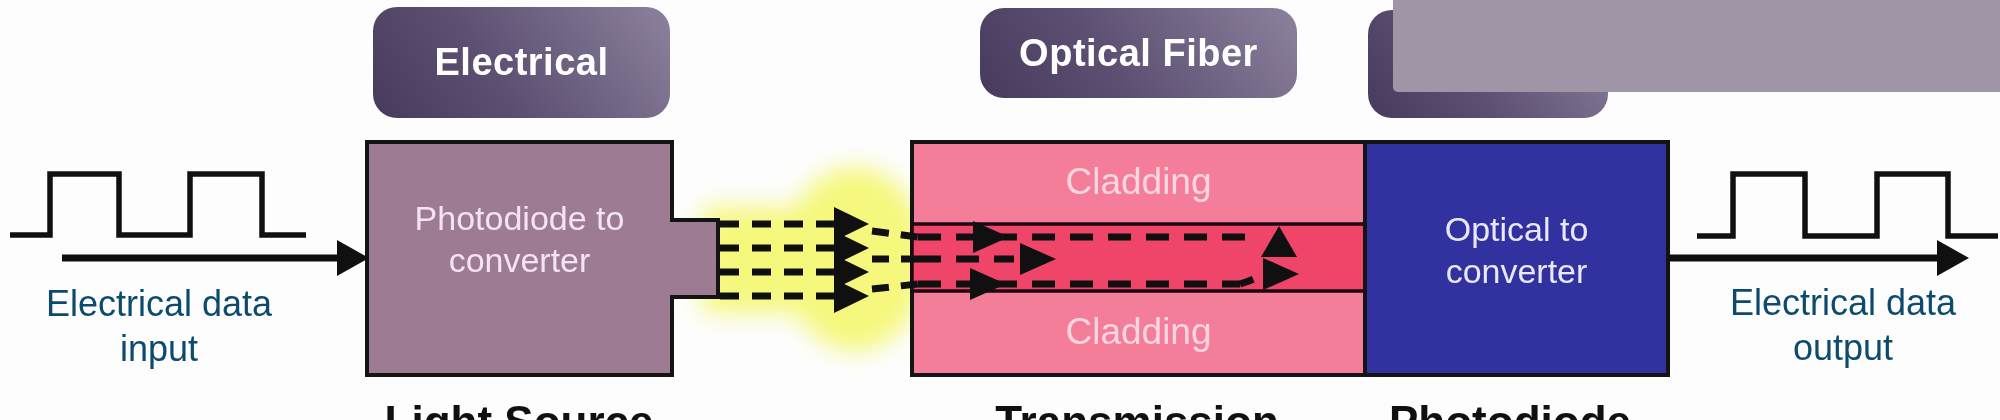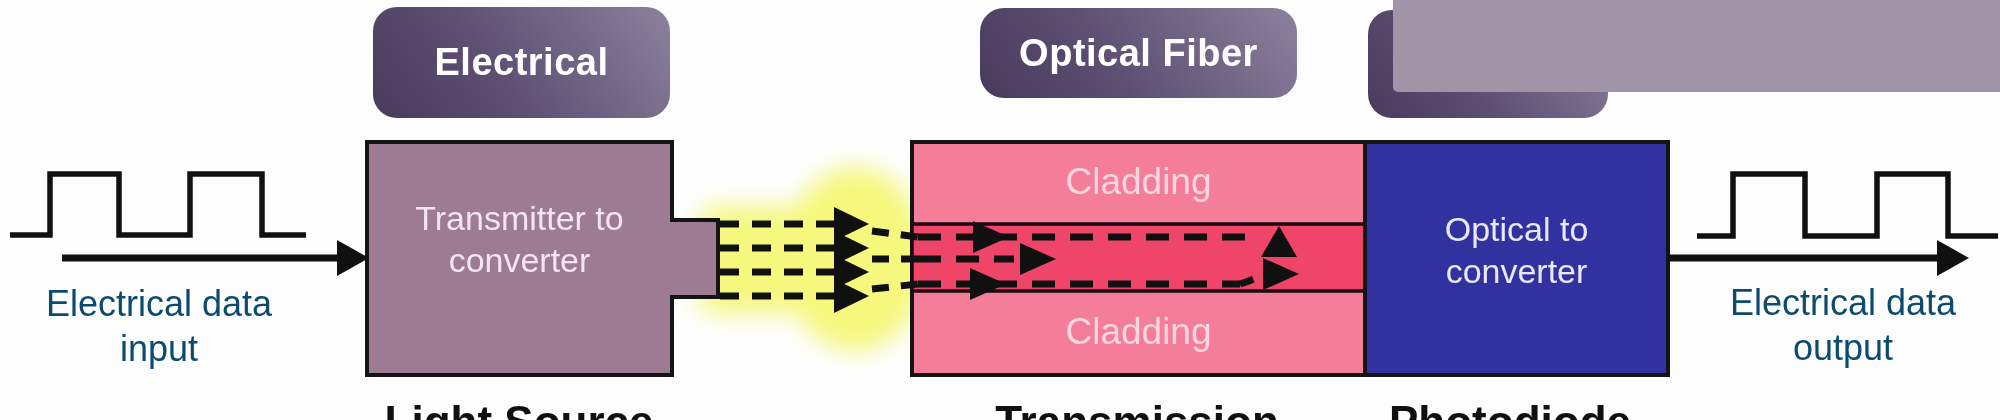--- a/index.html
+++ b/index.html
@@ -119,21 +119,21 @@
   <div class="badge transmitter">
     <span>Electrical</span>
   </div>
   <div class="badge fiberbadge">
     <span>Optical Fiber</span>
   </div>
   <div class="badge covered"></div>
   <div class="abs overlay-rect"></div>
 
   <div class="lbl box-label eo-label">
-    <span>Transmitter to</span>
+    <span>Photodiode to</span>
     <span>converter</span>
   </div>
   <div class="lbl box-label oe-label">
     <span>Optical to</span>
     <span>converter</span>
   </div>
 
   <div class="lbl fiber-label clad-top">
     <span>Cladding</span>
   </div>

